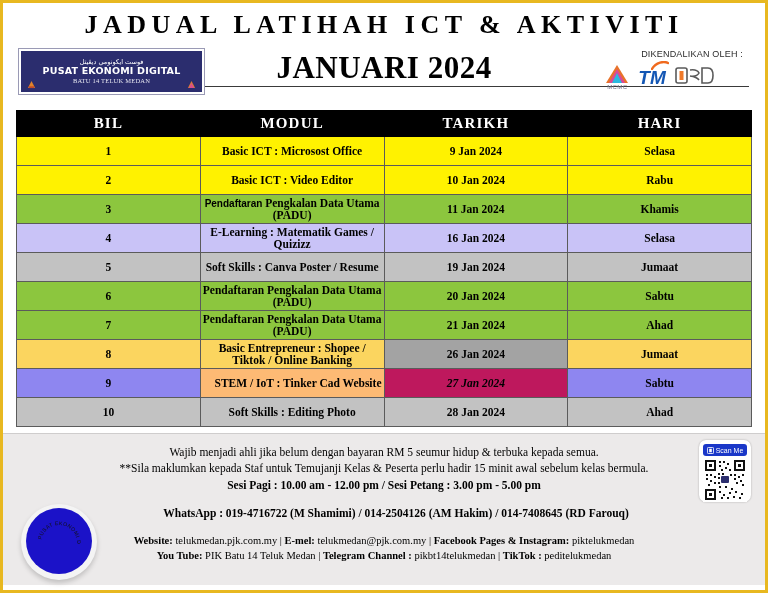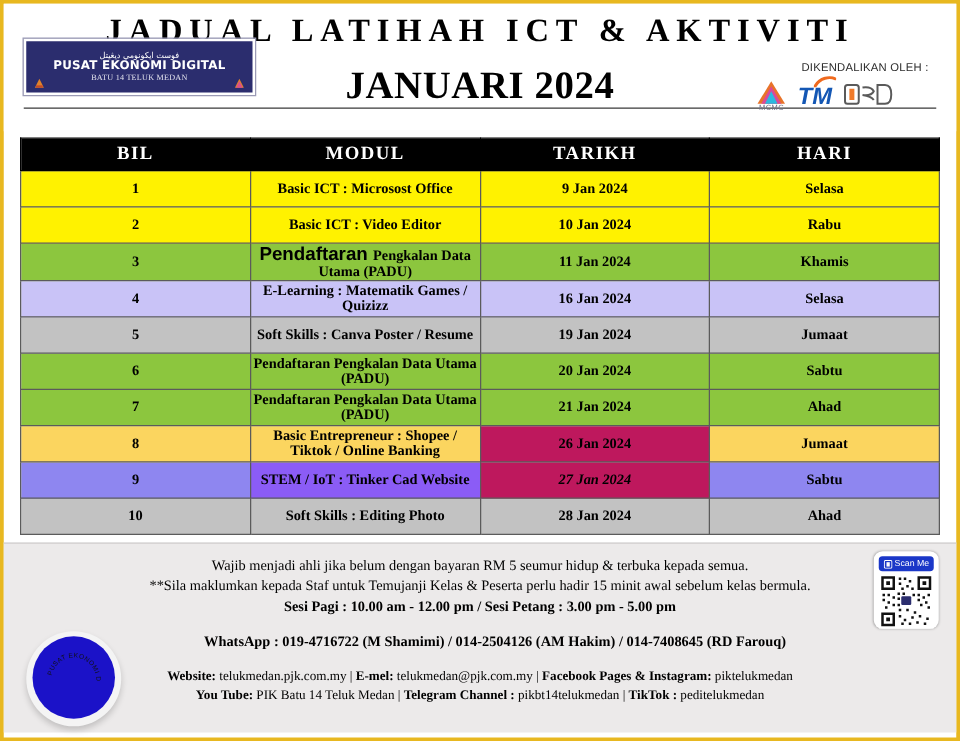--- a/index.html
+++ b/index.html
@@ -48,21 +48,21 @@
     font-weight: bold;
     color: #000000;
     margin-top: 12px;
     letter-spacing: 0.5px;
   }
 
   
   #banner-logo {
     position: absolute;
     left: 16px;
-    top: 28px;
+    top: 46px;
     width: 185px;
     height: 45px;
     background: #2B2D6E;
     border: 2px solid #ffffff;
     outline: 1px solid #9a9ab5;
     display: flex;
     flex-direction: column;
     align-items: center;
     justify-content: center;
     overflow: hidden;
@@ -176,21 +176,21 @@
   td.col-modul { width: 385px; }
   td.col-tarikh { width: 143px; }
   td.col-hari { width: 159px; }
 
   tr.row-sans td.col-modul {
     font-family: "Liberation Sans", sans-serif;
     font-size: 11px;
   }
   tr.row-mixed td.col-modul .lead {
     font-family: "Liberation Sans", sans-serif;
-    font-size: 15px;
+    font-size: 10px;
   }
 
   
   #footer {
     position: relative;
     margin-top: 6px;
     height: 152px;
     background: #eceaea;
     border-top: 1px solid #cfcdcd;
     padding-top: 10px;
@@ -377,26 +377,26 @@
         </tr>
         <tr class="row-sans">
           <td class="col-bil" style="background: rgb(140, 198, 62);">7</td>
           <td class="col-modul" style="background: rgb(140, 198, 62);">Pendaftaran Pengkalan Data Utama (PADU)</td>
           <td class="col-tarikh" style="background: rgb(140, 198, 62);">21 Jan 2024</td>
           <td class="col-hari" style="background: rgb(140, 198, 62);">Ahad</td>
         </tr>
         <tr>
           <td class="col-bil" style="background: rgb(251, 213, 95);">8</td>
           <td class="col-modul" style="background: rgb(251, 213, 95);">Basic Entrepreneur : Shopee / Tiktok / Online Banking</td>
-          <td class="col-tarikh" style="background: #be185d;">26 Jan 2024</td>
+          <td class="col-tarikh" style="background: #a3a3a3;">26 Jan 2024</td>
           <td class="col-hari" style="background: rgb(251, 213, 95);">Jumaat</td>
         </tr>
         <tr>
           <td class="col-bil" style="background: rgb(142, 134, 240);">9</td>
-          <td class="col-modul" style="background: #8b5cf6;">STEM / IoT : Tinker Cad Website</td>
+          <td class="col-modul" style="background: #fdba74; text-align: right;">STEM / IoT : Tinker Cad Website</td>
           <td class="col-tarikh" style="background: #be185d; font-style: italic;">27 Jan 2024</td>
           <td class="col-hari" style="background: rgb(142, 134, 240);">Sabtu</td>
         </tr>
         <tr>
           <td class="col-bil" style="background: rgb(194, 194, 194);">10</td>
           <td class="col-modul" style="background: rgb(194, 194, 194);">Soft Skills : Editing Photo</td>
           <td class="col-tarikh" style="background: rgb(194, 194, 194);">28 Jan 2024</td>
           <td class="col-hari" style="background: rgb(194, 194, 194);">Ahad</td>
         </tr>
       </tbody>

